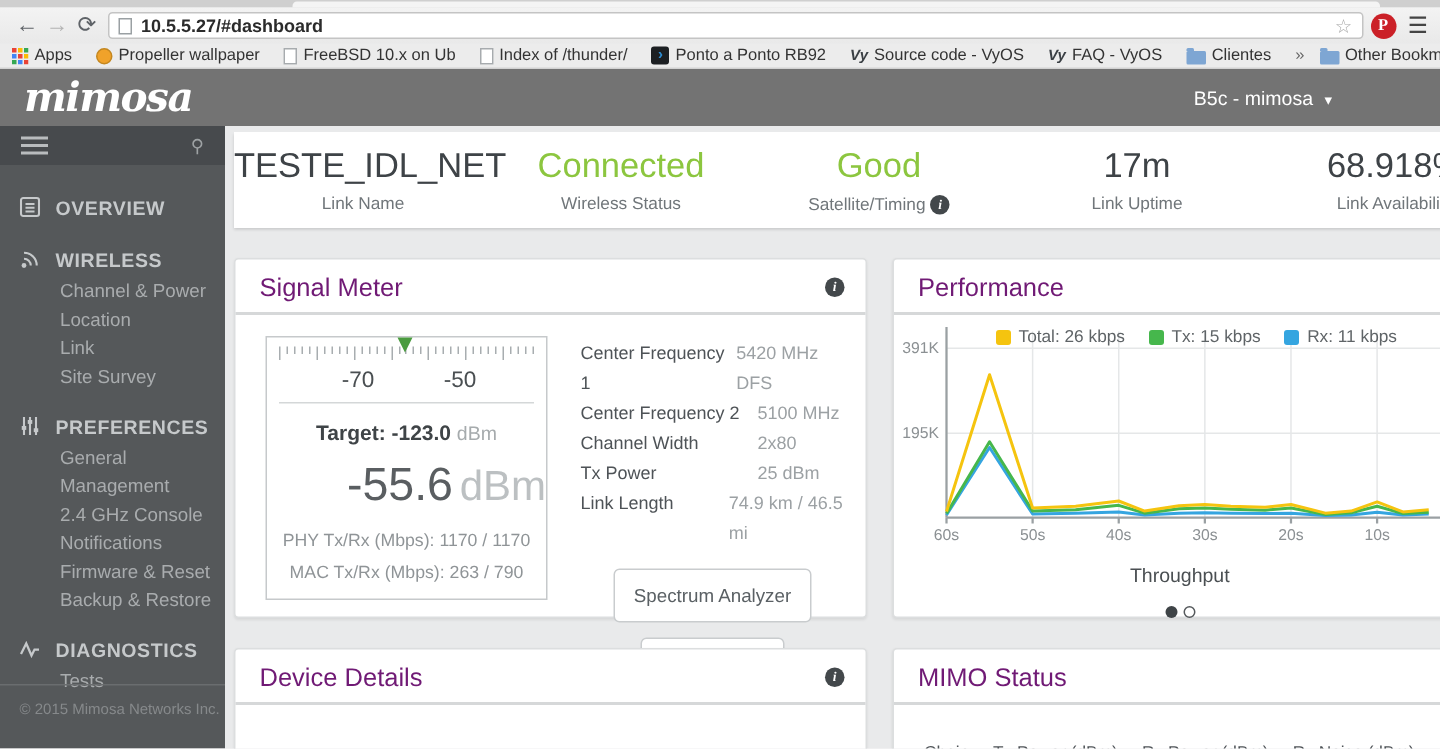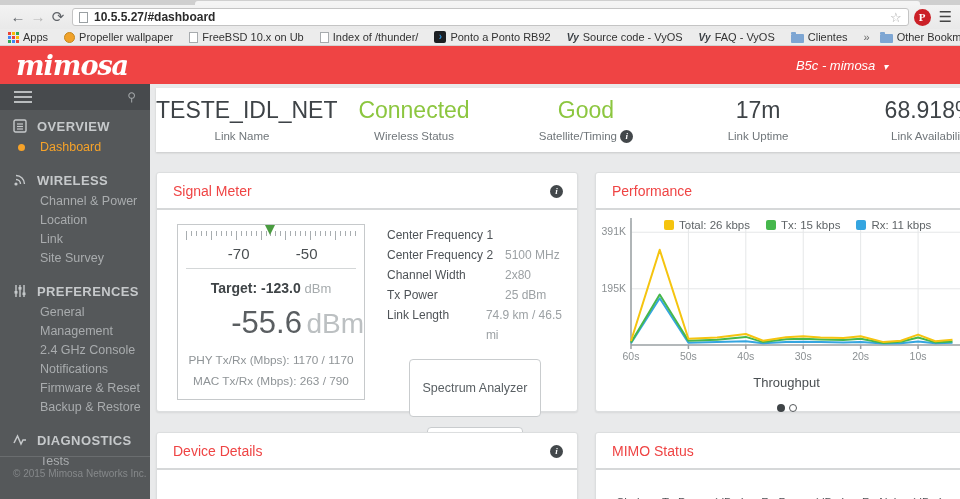--- a/index.html
+++ b/index.html
@@ -25,53 +25,53 @@
   .apps-grid { width:11px; height:11px; }
   .dot-orange { width:11px; height:11px; border-radius:50%; background:#F0A22A; border:1px solid #c4871f; }
   .pg { width:9px; height:11px; border:1px solid #a7abae; background:#fff; }
   .ponto { width:12px; height:12px; background:#1c1f22; border-radius:2px; color:#2F8FD5; font-weight:700; font-size:10px; line-height:11px; text-align:center; }
   .vy { font-size:10px; font-weight:700; font-style:italic; color:#3a3f44; }
   .folder { position:relative; width:13px; height:9px; background:#7EA6D3; border-radius:1px; margin-top:2px; }
   .folder:before { content:""; position:absolute; top:-2px; left:0; width:5px; height:2px; background:#7EA6D3; border-radius:1px 1px 0 0; }
   .overflow-chev { color:#666; margin-right:10px; cursor:pointer; }
 
   
-  .appbar { position:absolute; top:46px; left:0; width:960px; height:38px; background:#ef4444; display:flex; align-items:center; }
+  .appbar { position:absolute; top:46px; left:0; width:960px; height:38px; background:#737373; display:flex; align-items:center; }
   .logo { font-family:"DejaVu Serif", serif; font-style:italic; font-weight:700; color:#fff; font-size:27px; margin-left:16px; letter-spacing:-1px; }
-  .device-sel { position:absolute; right:72px; color:#fff; font-size:13px; cursor:pointer;font-style:italic; }
+  .device-sel { position:absolute; right:72px; color:#fff; font-size:13px; cursor:pointer; }
   .device-sel .arr { font-size:10px; margin-left:4px; }
 
   
   .sidebar { position:absolute; top:84px; left:0; width:150px; height:415px; background:#55585A; }
   .side-top { height:26px; background:#474A4D; display:flex; align-items:center; justify-content:space-between; padding:0 14px; }
   .hamb { width:18px; cursor:pointer; }
   .hamb i { display:block; height:2px; background:#b9bcbe; margin:3px 0; }
   .pin-ic { color:#9ea2a4; font-size:12px; cursor:pointer; }
-  .nav { padding-top:4px; }
+  .nav { padding-top:16px; }
   .sec { margin-bottom:11px; }
   .sec-head { display:flex; align-items:center; height:24px; padding-left:13px; color:#C6C9CB; font-size:13px; font-weight:700; letter-spacing:.4px; cursor:pointer; }
   .sec-head svg { margin-right:10px; }
   .sec-items { padding-left:40px; }
   .sec-items .it { position:relative; font-size:12.5px; color:#A9ACAE; line-height:19px; cursor:pointer; }
   .it.active { color:#F7A329; }
   .it.active:before { content:""; position:absolute; left:-22px; top:6px; width:7px; height:7px; border-radius:50%; background:#F7A329; }
   .side-divider { position:absolute; left:0; right:0; top:372px; border-top:1px solid #6a6d6f; }
   .copyright { position:absolute; top:384px; left:13px; font-size:10px; color:#86898B; }
 
   
   .main { position:absolute; top:84px; left:150px; width:810px; height:415px; }
   .status-card { position:absolute; top:4px; left:6px; width:860px; height:64px; background:#fff; box-shadow:0 1px 2px rgba(0,0,0,.15); display:grid; grid-template-columns:repeat(5,172px); }
   .stat { text-align:center; padding-top:9px; }
   .stat .val { font-size:23px; color:#3E4347; }
   .stat .lab { font-size:11.5px; color:#70767A; margin-top:6px; }
   .info-ic { display:inline-block; width:13px; height:13px; border-radius:50%; background:#43484B; color:#fff; font-size:9px; font-weight:700; font-style:italic; font-family:"Liberation Serif",serif; line-height:13px; text-align:center; vertical-align:1px; cursor:pointer; }
 
   .panel { position:absolute; background:#fff; border:1px solid #DCDEDF; border-radius:3px; box-shadow:0 1px 2px rgba(0,0,0,.08); }
   .panel-head { position:relative; height:37px; border-bottom:2px solid #D6D8D9; padding:9px 14px 0 16px; }
-  .panel-title { font-size:14px; color:#ef4444; }
+  .panel-title { font-size:17px; color:#701a75; }
   .panel-head .info-ic { position:absolute; right:14px; top:12px; }
 
   .p-signal { top:88px; left:6px; width:422px; height:240px; }
   .p-perf   { top:88px; left:445px; width:383px; height:240px; }
   .p-device { top:348px; left:6px; width:422px; height:120px; }
   .p-mimo   { top:348px; left:445px; width:383px; height:120px; }
 
   
   .sig-body { display:flex; padding:14px 0 0 20px; }
   .gauge { position:relative; width:188px; height:176px; border:1px solid #C6C9CB; background:#fff; }
@@ -90,21 +90,21 @@
   .big-val { font-size:31px; color:#5A5E61; }
   .big-unit { font-size:28px; color:#BCC0C2; }
   .rate-line { text-align:center; font-size:11.8px; color:#8F9497; margin-top:7px; }
   .rate-line.first { margin-top:12px; }
 
   .sig-right { flex:1; padding:1px 14px 0 22px; }
   .kv { display:flex; line-height:20px; }
   .kv .k { width:118px; font-size:12px; color:#4E5357; }
   .kv .v { font-size:12px; color:#9CA1A4; }
   .sig-btns { text-align:center; margin-top:14px; }
-  .btn { display:inline-block; background:#fff; border:1px solid #C9CCCE; border-radius:4px; color:#5A6064; font-size:12.5px; padding:21px 13px; cursor:pointer; }
+  .btn { display:inline-block; background:#fff; border:1px solid #C9CCCE; border-radius:4px; color:#5A6064; font-size:12.5px; padding:10px 13px; cursor:pointer; }
   .btn.second { margin-top:10px; padding:5px 11px; }
 
   
   .chart-wrap { position:relative; padding-top:3px; }
   .legend { position:absolute; top:9px; left:68px; display:flex; font-size:11.5px; color:#5F6467; z-index:2; }
   .leg-item { display:flex; align-items:center; margin-right:16px; }
   .leg-item .sw { width:10px; height:10px; border-radius:2px; margin-right:5px; }
   .grid { stroke:#E5E7E8; stroke-width:1; }
   .axis { stroke:#9AA0A3; stroke-width:1.5; }
   .xt { fill:#8B9093; font-size:10.5px; text-anchor:middle; }
@@ -212,23 +212,20 @@
       <div class="sec">
         <div class="sec-head">
           <svg width="14" height="14" viewBox="0 0 14 14">
               <rect x="1" y="1" width="12" height="12" rx="1.5" fill="none" stroke="#C6C9CB" stroke-width="1.4"></rect>
               <line x1="4" y1="5" x2="10" y2="5" stroke="#C6C9CB" stroke-width="1.2"></line>
               <line x1="4" y1="7.5" x2="10" y2="7.5" stroke="#C6C9CB" stroke-width="1.2"></line>
               <line x1="4" y1="10" x2="10" y2="10" stroke="#C6C9CB" stroke-width="1.2"></line>
             </svg>
           <span>OVERVIEW</span>
         </div>
-        <div class="sec-items">
-          <div class="it active">Dashboard</div>
-        </div>
       </div>
       <div class="sec">
         <div class="sec-head">
           <svg width="14" height="14" viewBox="0 0 14 14">
               <circle cx="3" cy="11" r="1.6" fill="#C6C9CB"></circle>
               <path d="M3 6.5 A4.5 4.5 0 0 1 7.5 11" fill="none" stroke="#C6C9CB" stroke-width="1.4"></path>
               <path d="M3 2.5 A8.5 8.5 0 0 1 11.5 11" fill="none" stroke="#C6C9CB" stroke-width="1.4"></path>
             </svg>
           <span>WIRELESS</span>
         </div>
@@ -364,20 +361,21 @@
             <span>1170 / 1170</span>
           </div>
           <div class="rate-line">
             <span>MAC Tx/Rx (Mbps):</span>
             <span>263 / 790</span>
           </div>
         </div>
         <div class="sig-right">
           <div class="kv">
               <span class="k">Center Frequency 1</span>
+              <span class="v">5420 MHz DFS</span>
             </div>
           <div class="kv">
               <span class="k">Center Frequency 2</span>
               <span class="v">5100 MHz</span>
             </div>
           <div class="kv">
               <span class="k">Channel Width</span>
               <span class="v">2x80</span>
             </div>
           <div class="kv">

